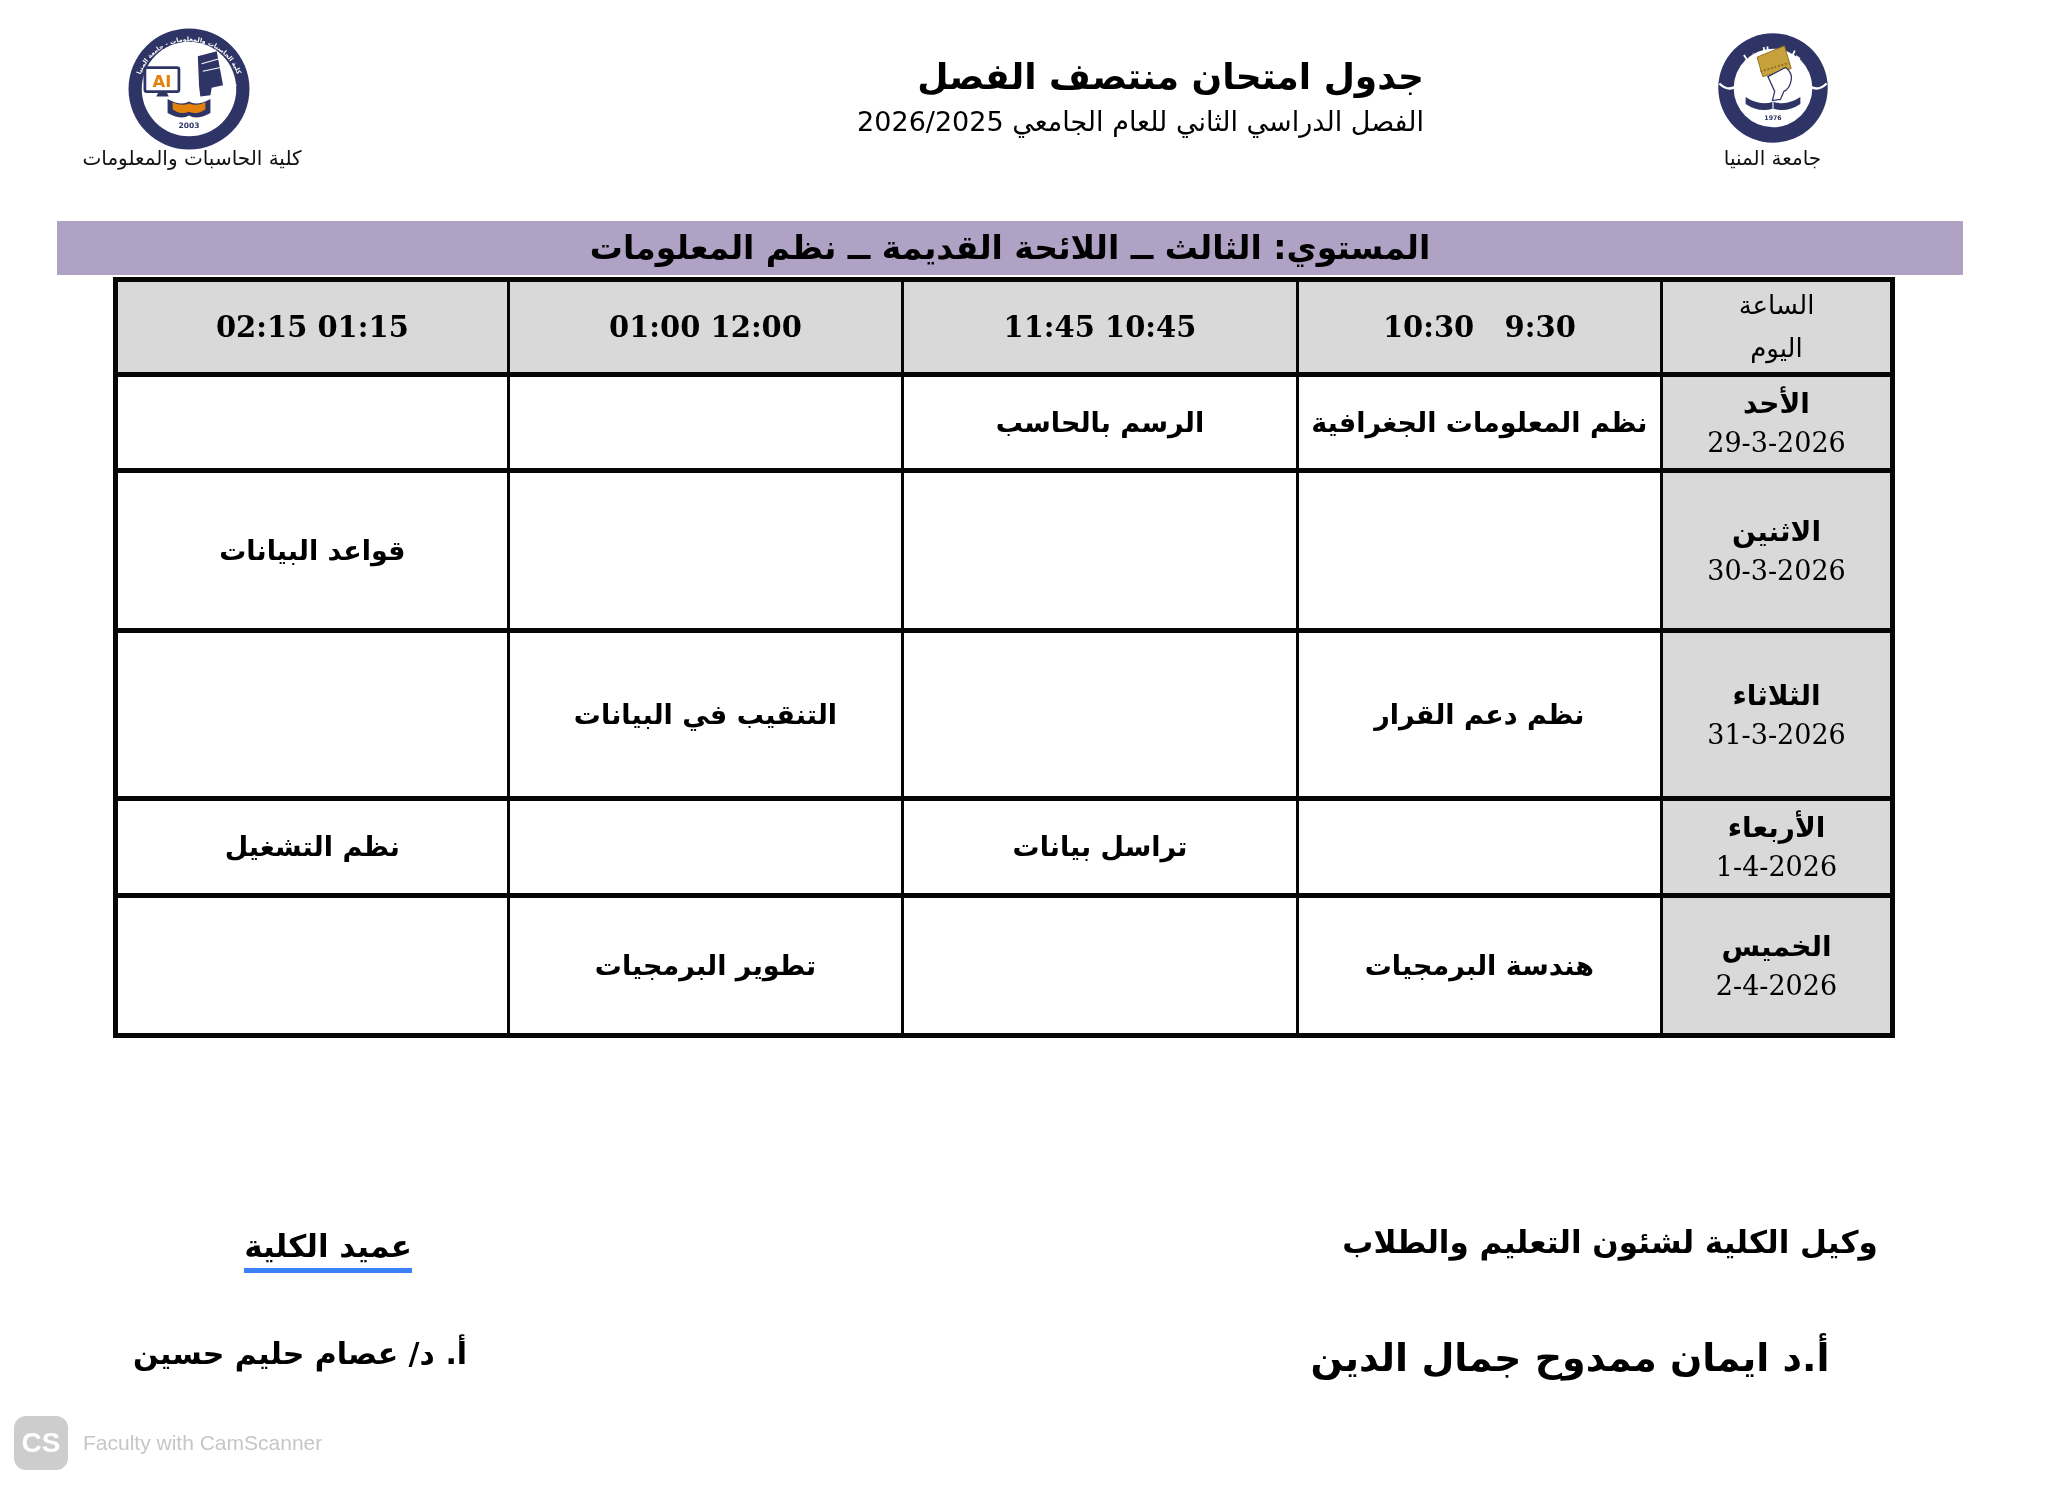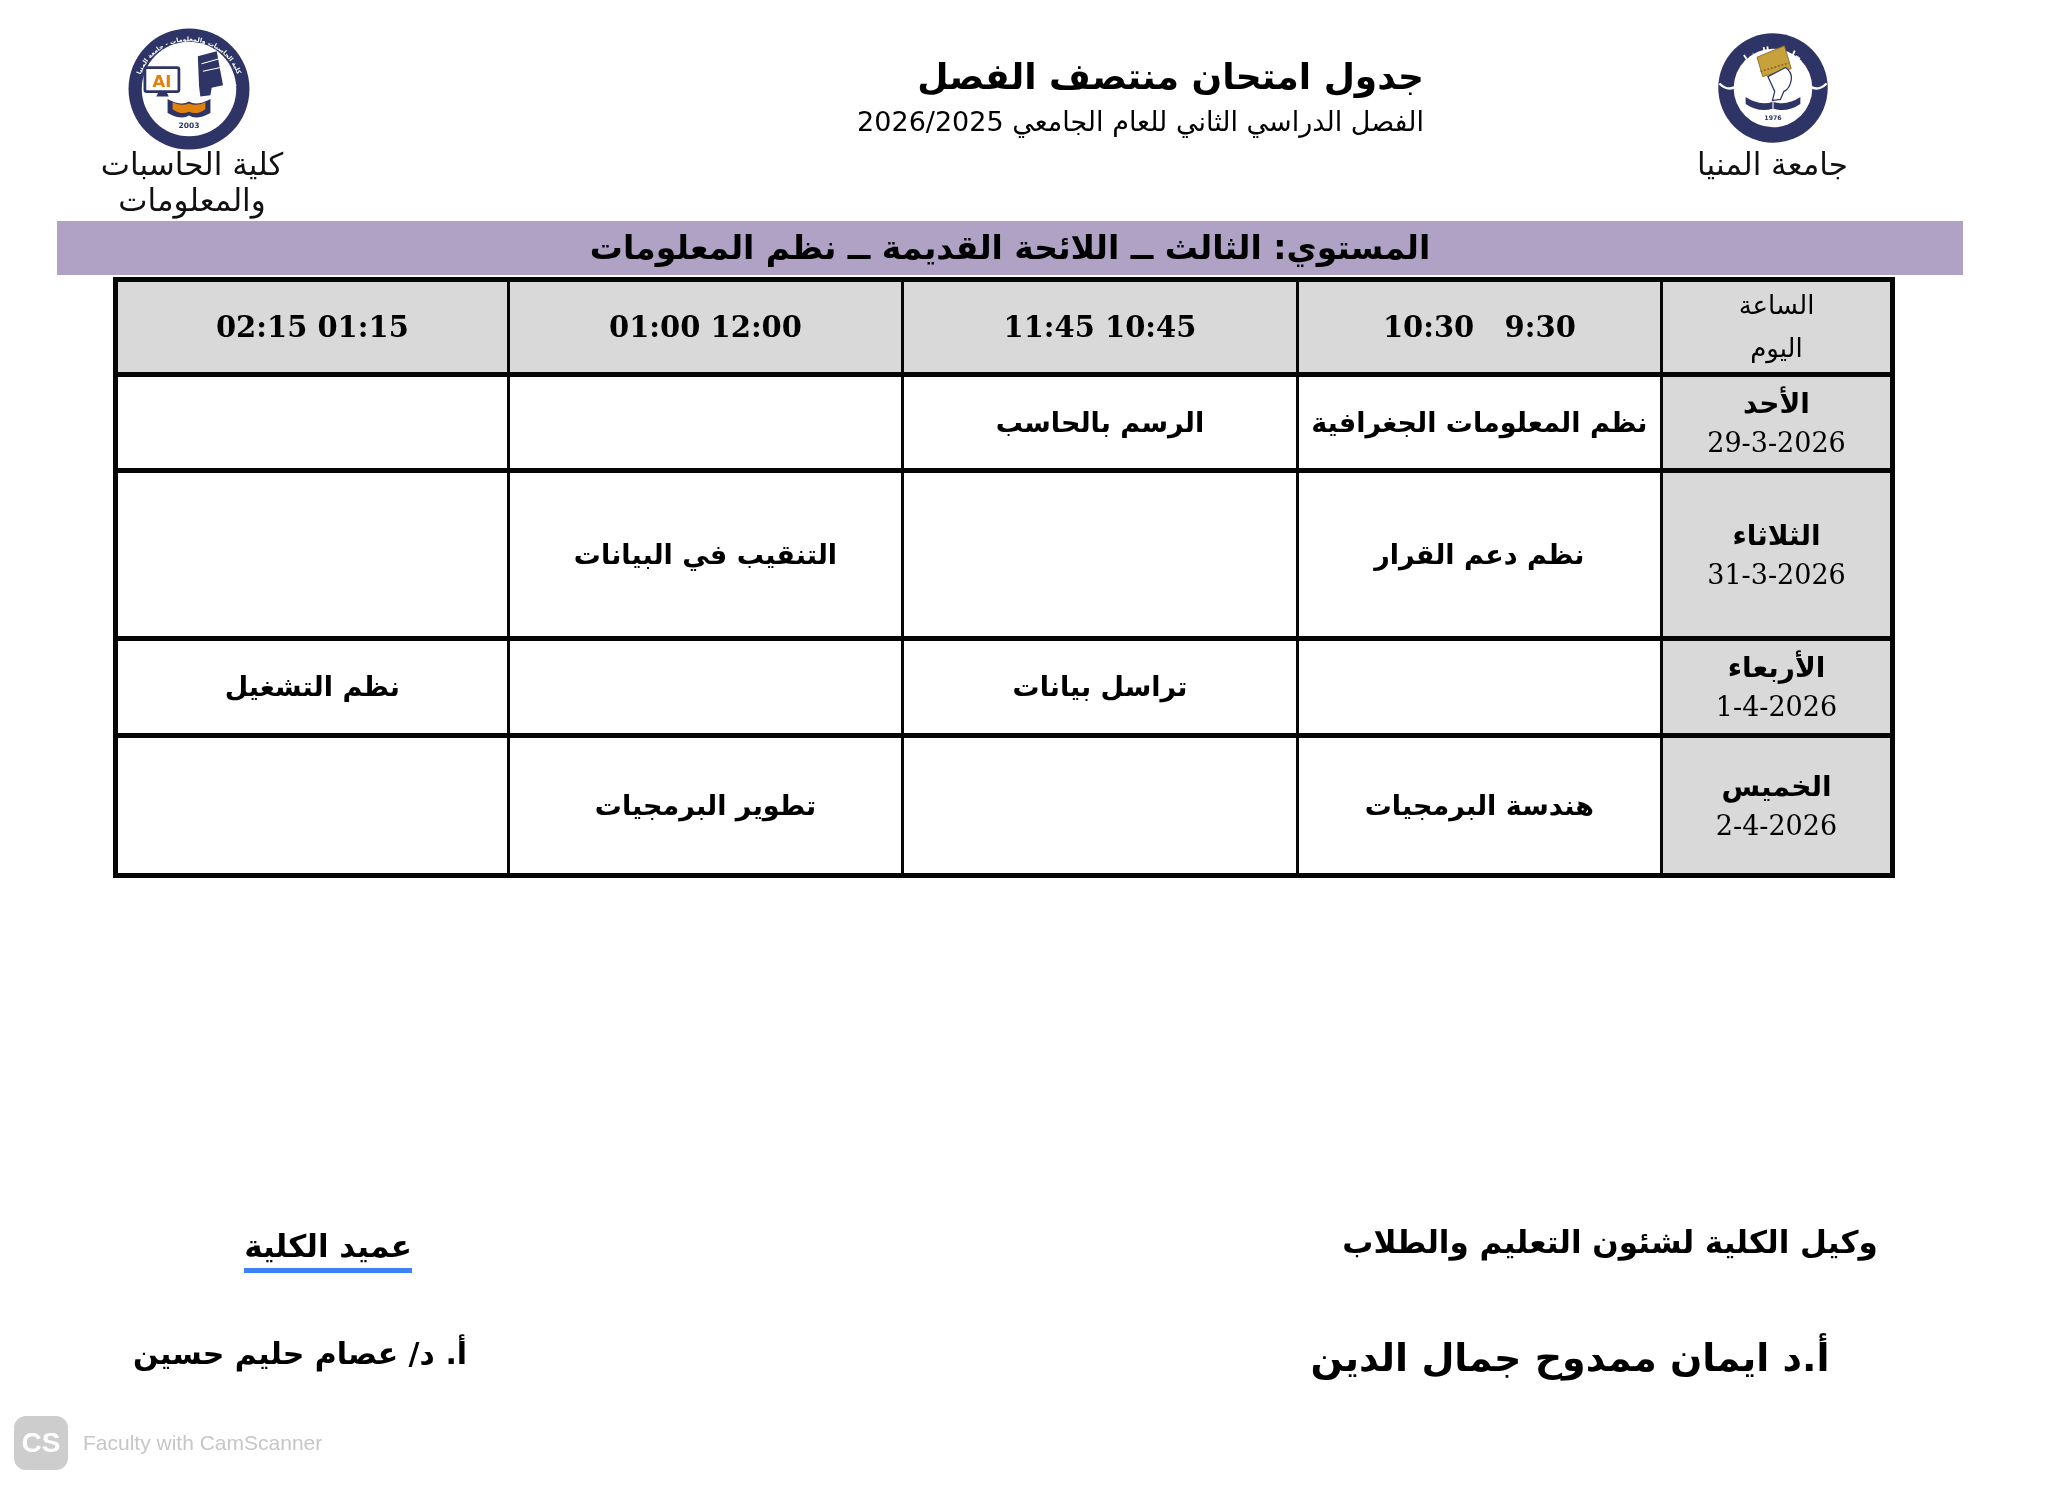--- a/index.html
+++ b/index.html
@@ -7,21 +7,21 @@
     width:2048px; height:1489px; position:relative;
     background:#ffffff; overflow:hidden;
     font-family:"DejaVu Sans", sans-serif; color:#000;
   }
   .abs { position:absolute; }
 
   
   .left-logo  { left:126px; top:26px; width:126px; height:126px; }
   .right-logo { left:1716px; top:31px; width:114px; height:114px; }
   .org-label {
-    text-align:center; font-size:31px; direction:rtl; color:#111;
+    text-align:center; font-size:20px; direction:rtl; color:#111;
   }
   .left-org  { left:42px;  top:146px; width:300px; }
   .right-org { left:1665px; top:146px; width:215px; }
   .title-wrap { left:624px; top:56px; width:800px; text-align:right; direction:rtl; }
   .doc-title { font-size:36px; font-weight:bold; }
   .doc-subtitle { font-size:27px; margin-top:9px; }
 
   
   .banner {
     left:57px; top:221px; width:1906px; height:54px;
@@ -166,20 +166,30 @@
     <td class="gray">
       <div class="day-name">الأحد</div>
       <div class="day-date ltr">29-3-2026</div>
     </td>
     <td class="subject">نظم المعلومات الجغرافية</td>
     <td class="subject">الرسم بالحاسب</td>
     <td class="subject"></td>
     <td class="subject"></td>
   </tr>
 
+  <tr class="r1">
+    <td class="gray">
+      <div class="day-name">الاثنين</div>
+      <div class="day-date ltr">30-3-2026</div>
+    </td>
+    <td class="subject"></td>
+    <td class="subject"></td>
+    <td class="subject"></td>
+    <td class="subject">قواعد البيانات</td>
+  </tr>
 
   <tr class="r2">
     <td class="gray">
       <div class="day-name">الثلاثاء</div>
       <div class="day-date ltr">31-3-2026</div>
     </td>
     <td class="subject">نظم دعم القرار</td>
     <td class="subject"></td>
     <td class="subject">التنقيب في البيانات</td>
     <td class="subject"></td>

